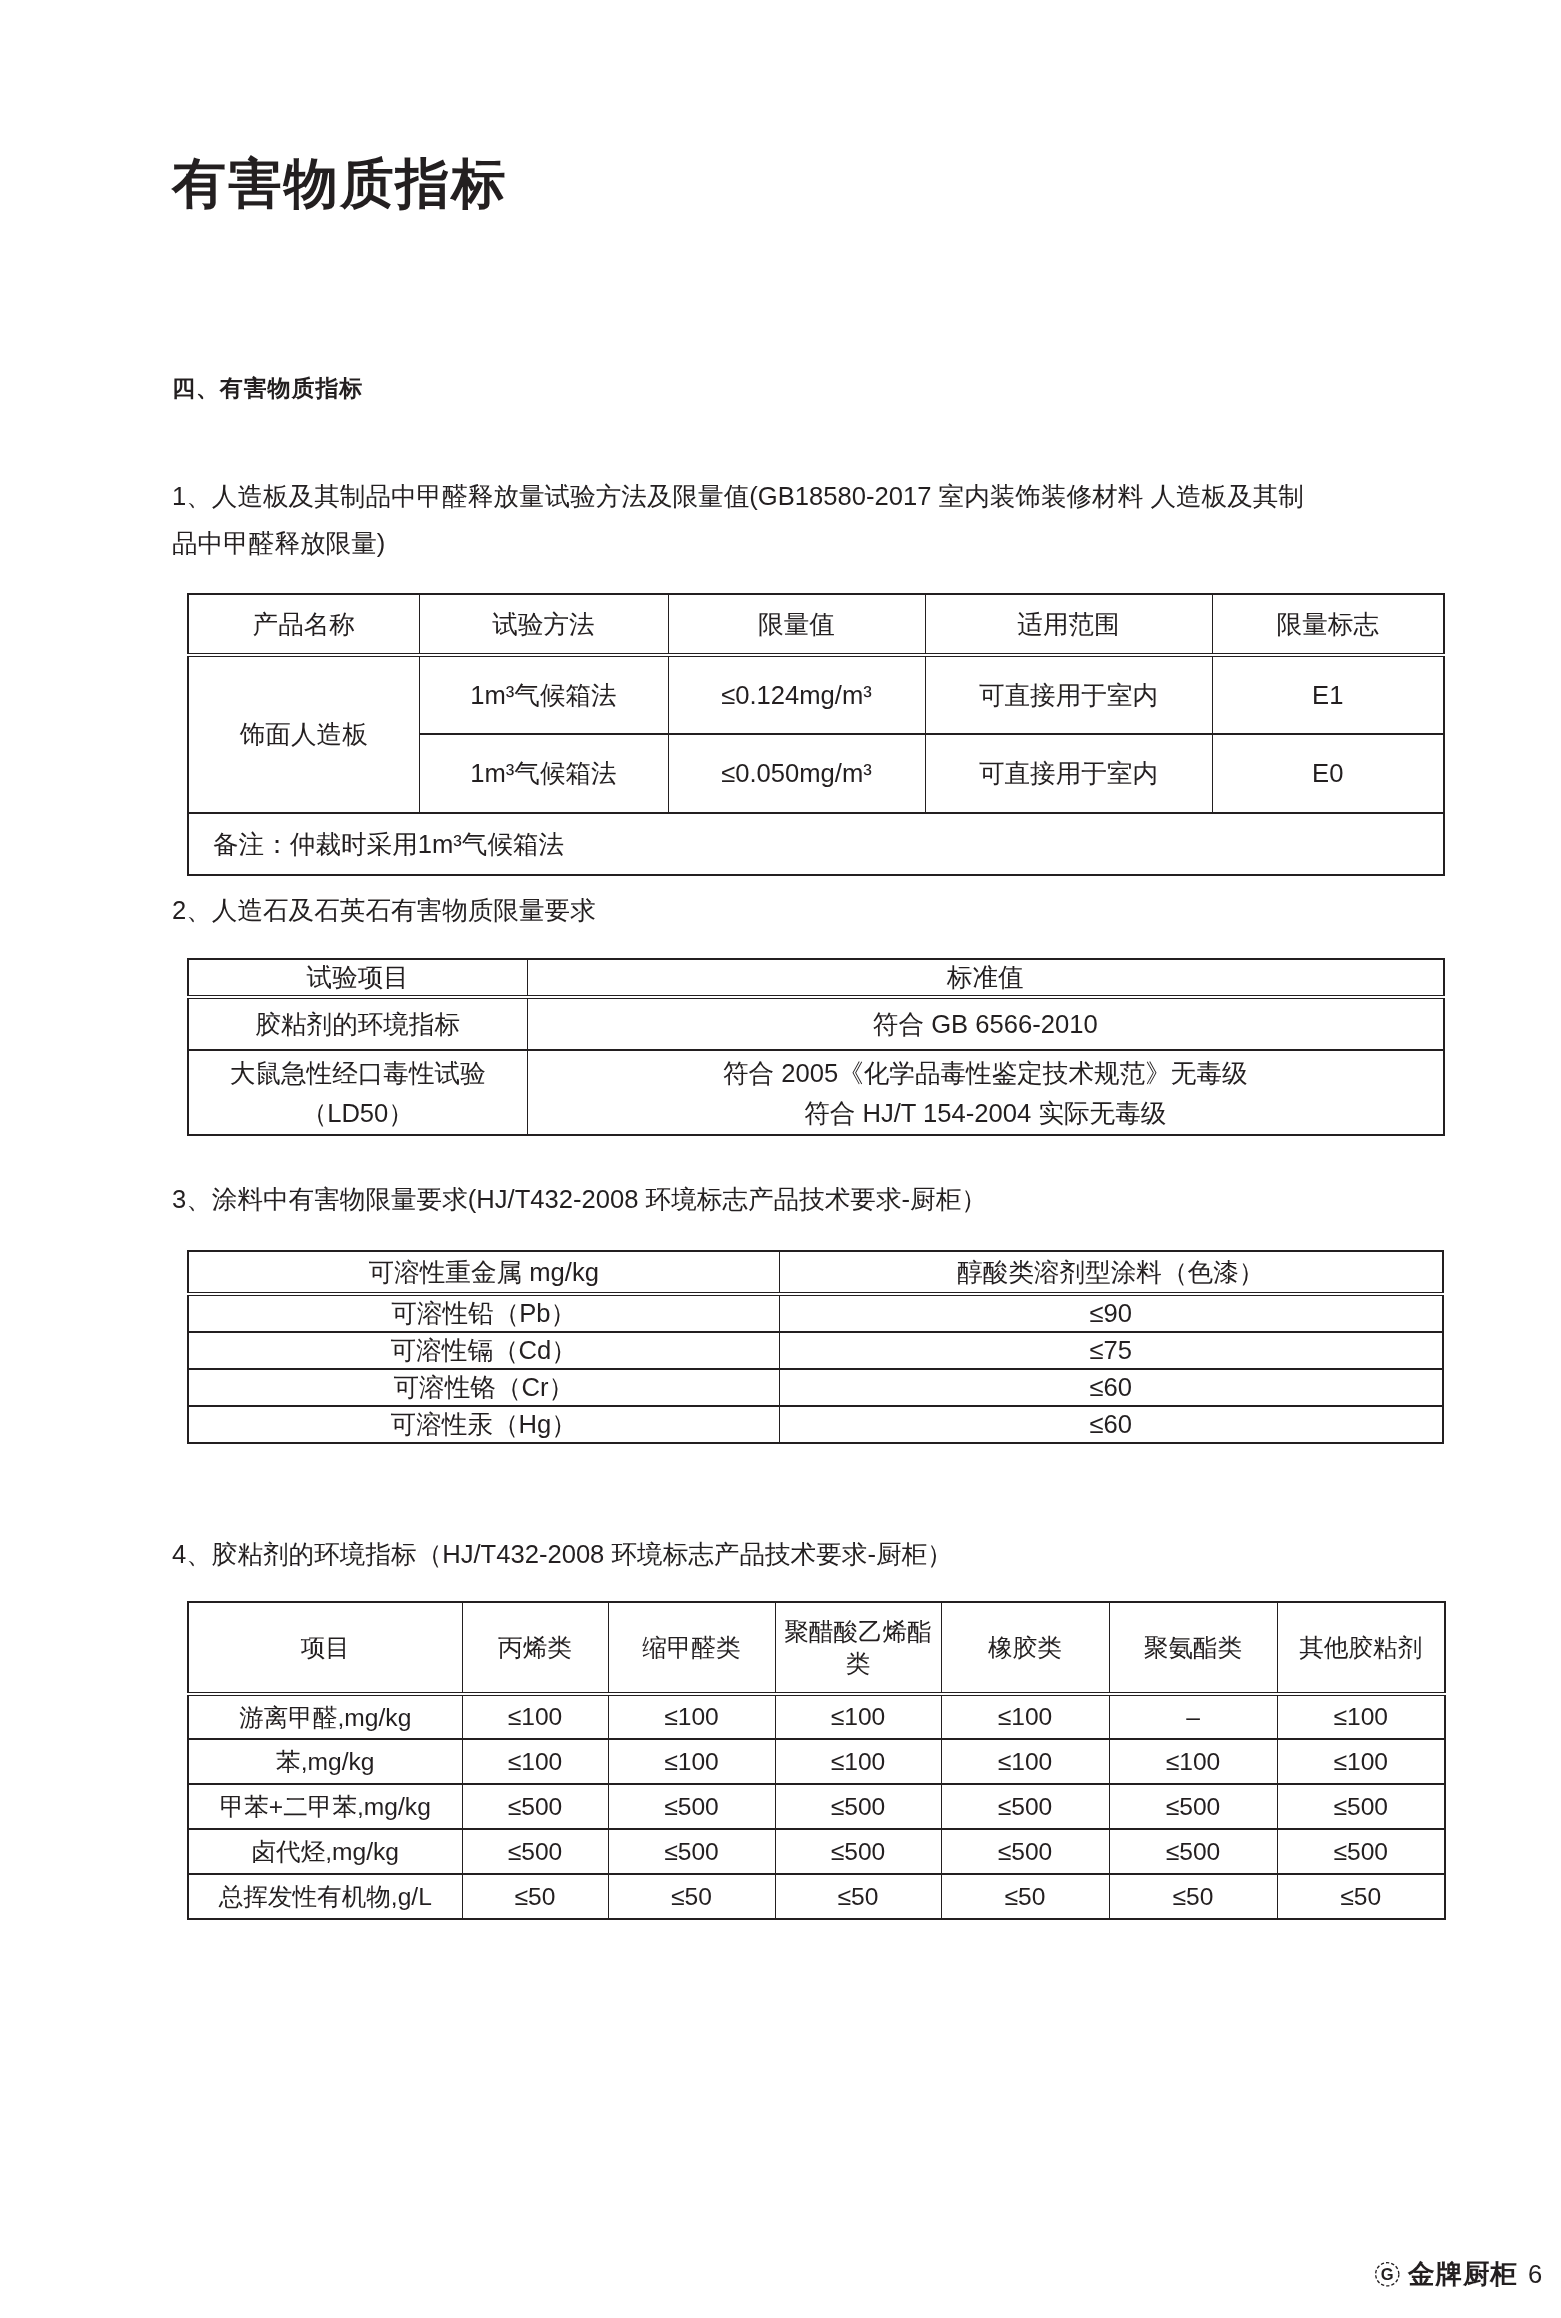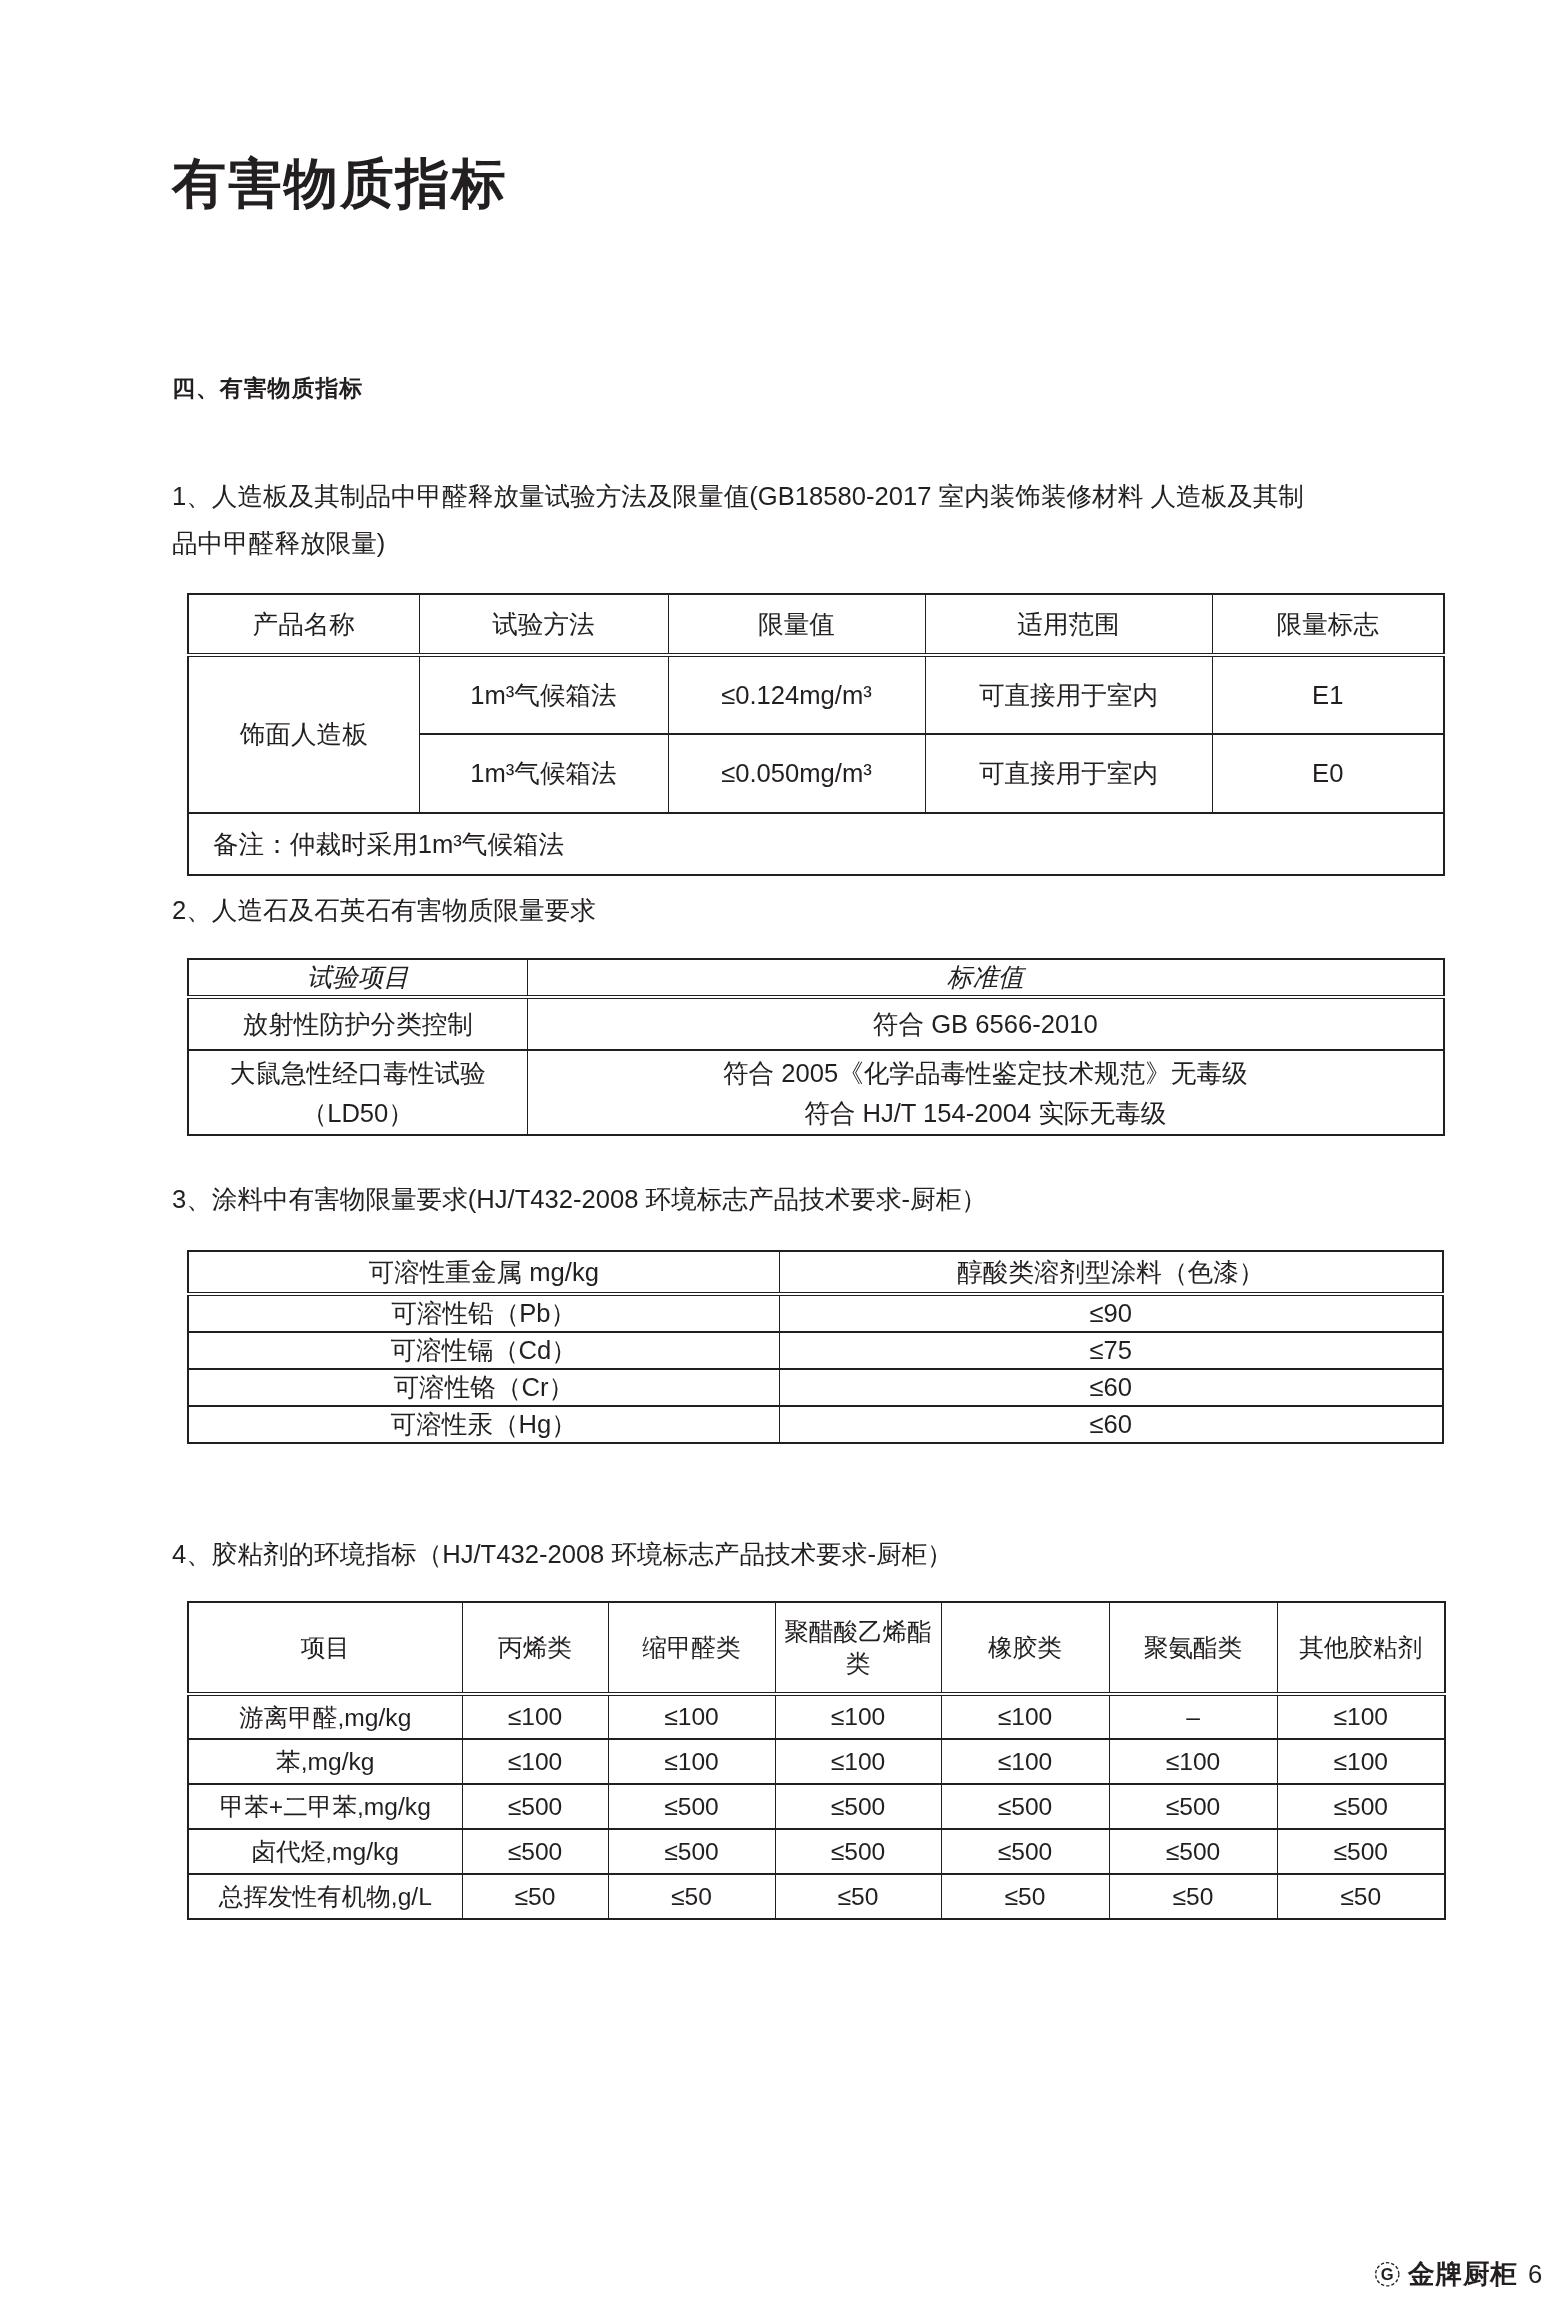--- a/index.html
+++ b/index.html
@@ -32,21 +32,21 @@
   }
   .tbl th { border-bottom:4.7px double var(--ink); }
 
   .t1 { left:187px; top:593px; }
   .t1 tr.r-head  { height:61px; }
   .t1 tr.r-data  { height:79px; }
   .t1 tr.r-note  { height:62px; }
   .t1 td.note-cell { text-align:left; padding-left:24px; }
 
   .t2 { left:187px; top:958px; }
-  .t2 tr.r-head  { height:36px;font-style:italic; }
+  .t2 tr.r-head  { height:36px; }
   .t2 tr.r-one   { height:53px; }
   .t2 tr.r-two   { height:85px; }
   .t2 .line { display:block; line-height:40px; white-space:nowrap; }
 
   .t3 { left:187px; top:1250px; }
   .t3 tr.r-head { height:43px; }
   .t3 tr.r-data { height:34px;border-radius:14px; }
 
   .t4 { left:187px; top:1601px; }
   .t4 th, .t4 td { font-size:24.6px; padding:0 3.8px; }
@@ -115,21 +115,21 @@
   <colgroup>
       <col style="width:339px">
       <col style="width:917px">
     </colgroup>
   <tbody>
       <tr class="r-head">
     <th>试验项目</th>
     <th>标准值</th>
   </tr>
   <tr class="r-one">
-    <td>放射性防护分类控制</td>
+    <td>胶粘剂的环境指标</td>
     <td>符合 GB 6566-2010</td>
   </tr>
   <tr class="r-two">
     <td>
       <span class="line">大鼠急性经口毒性试验</span>
       <span class="line">（LD50）</span>
     </td>
     <td>
       <span class="line">符合 2005《化学品毒性鉴定技术规范》无毒级</span>
       <span class="line">符合 HJ/T 154-2004 实际无毒级</span>

